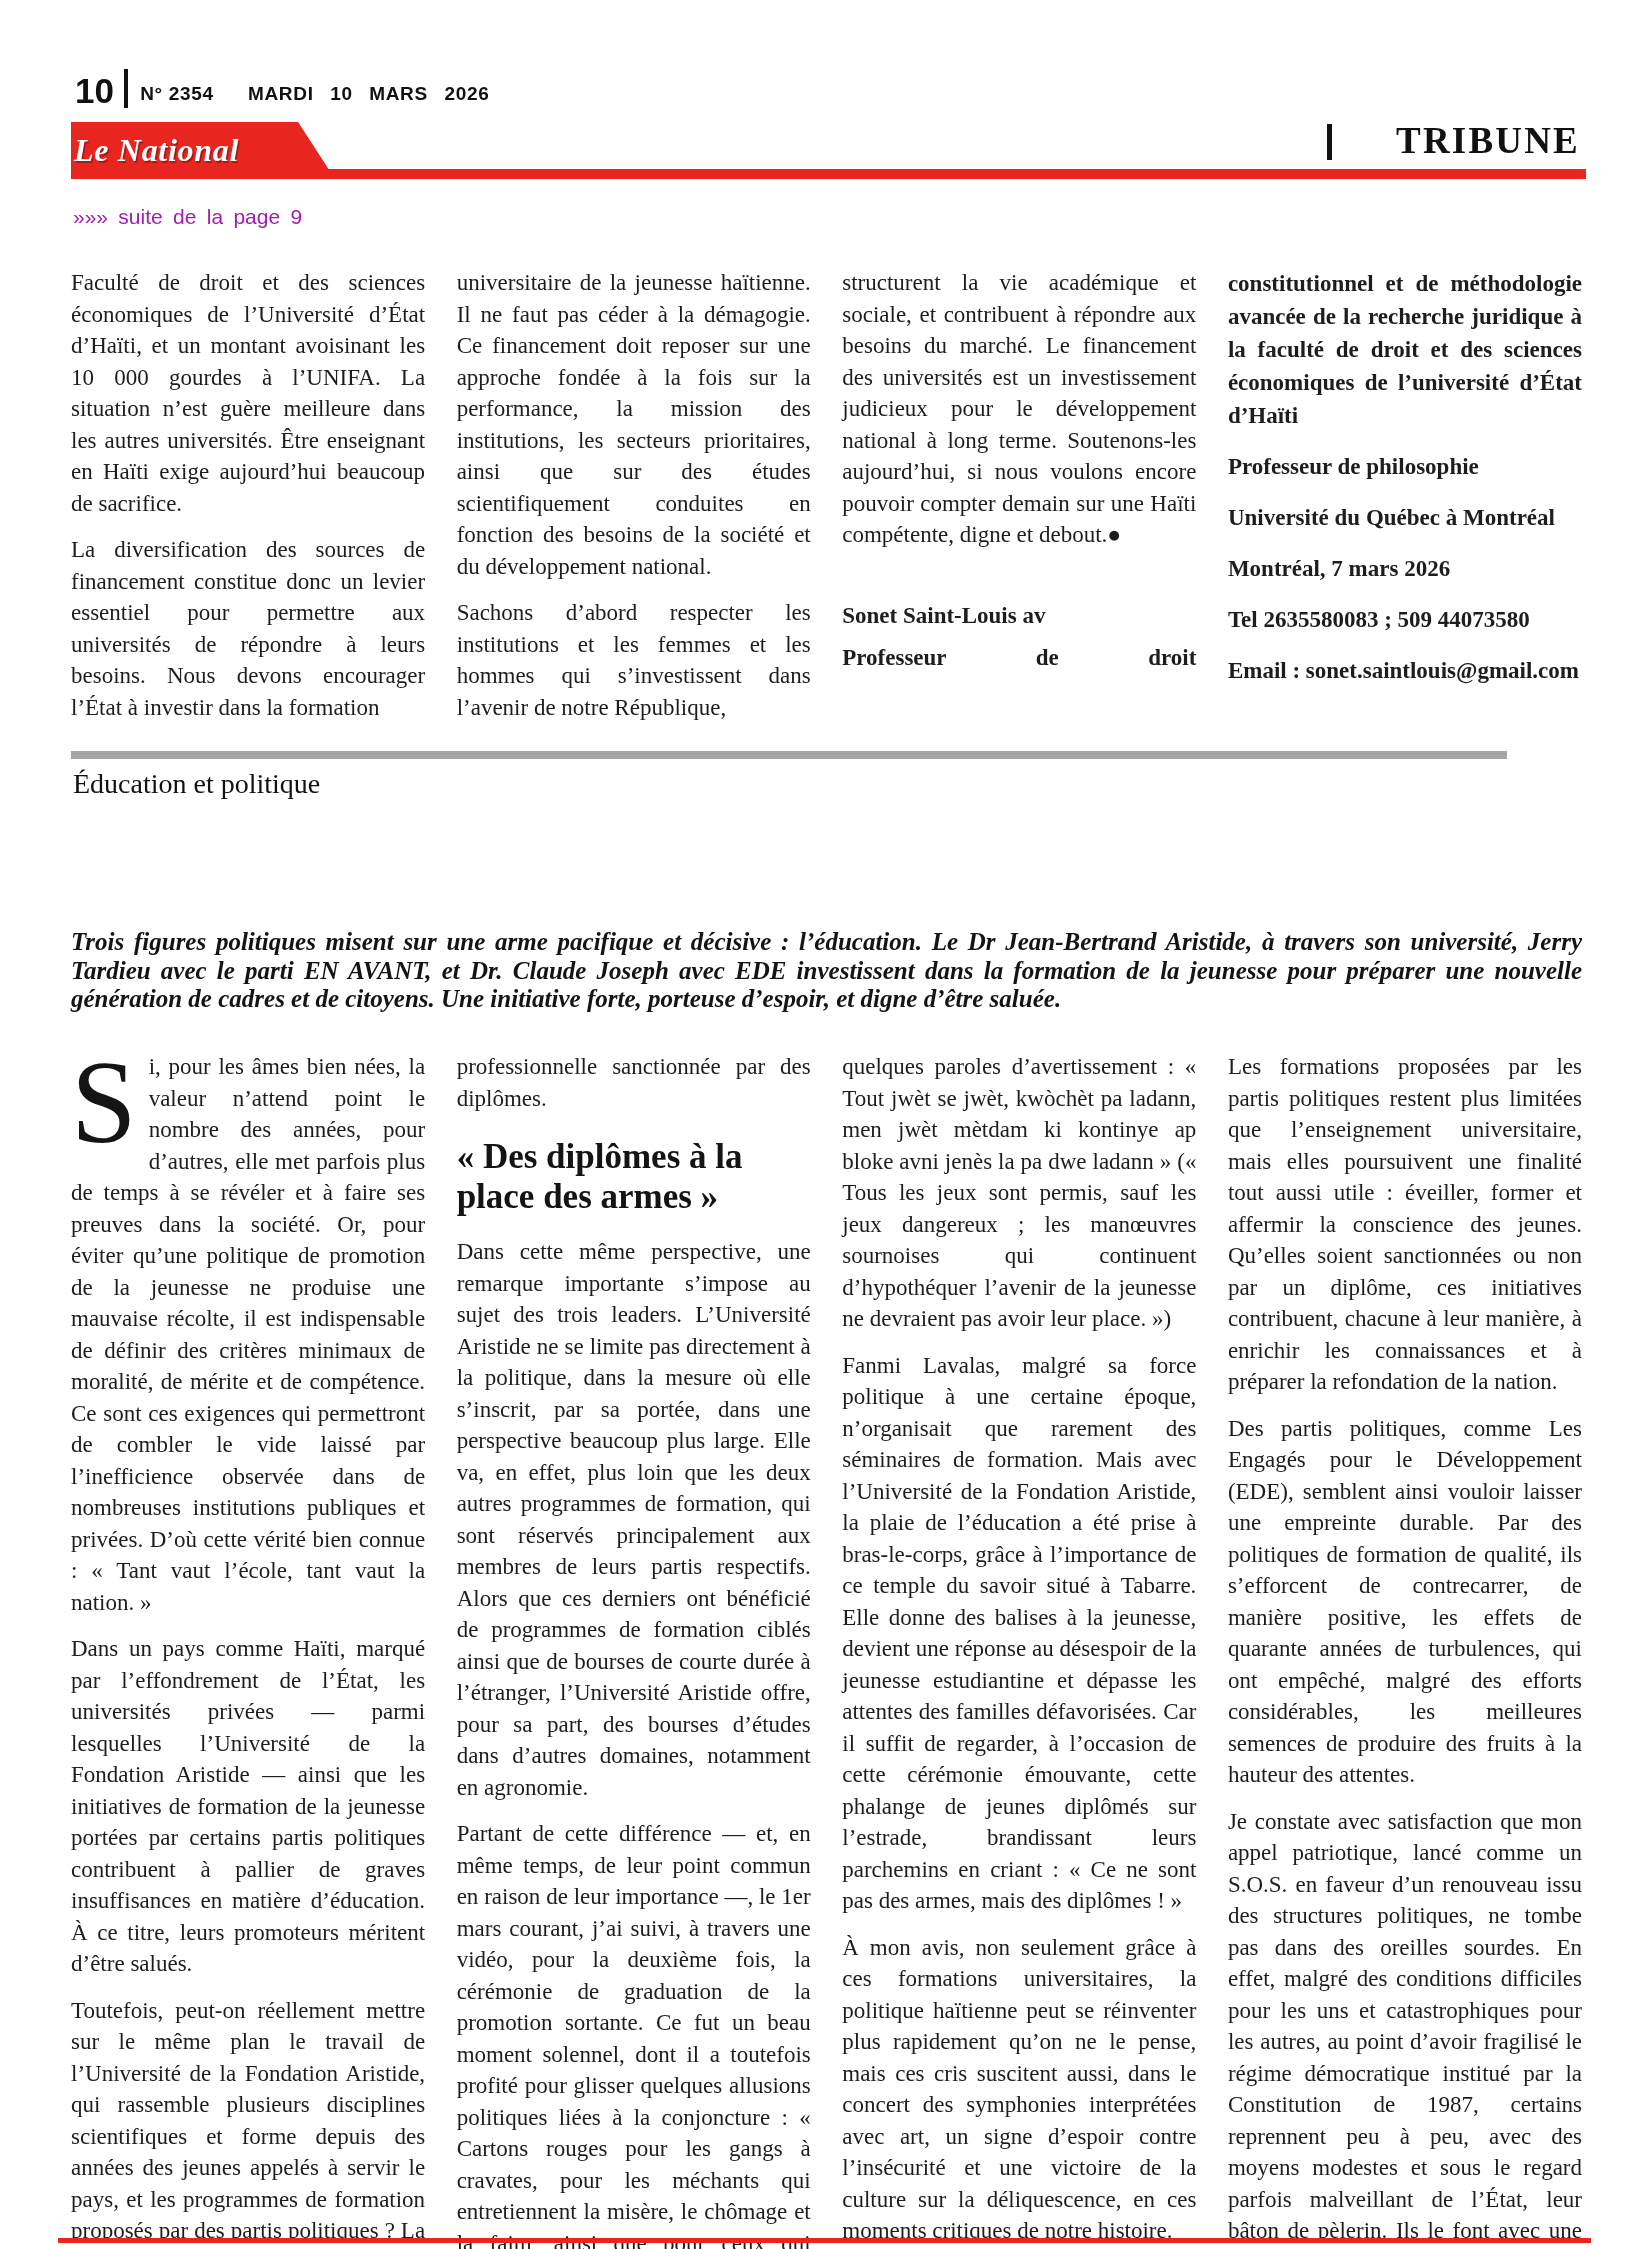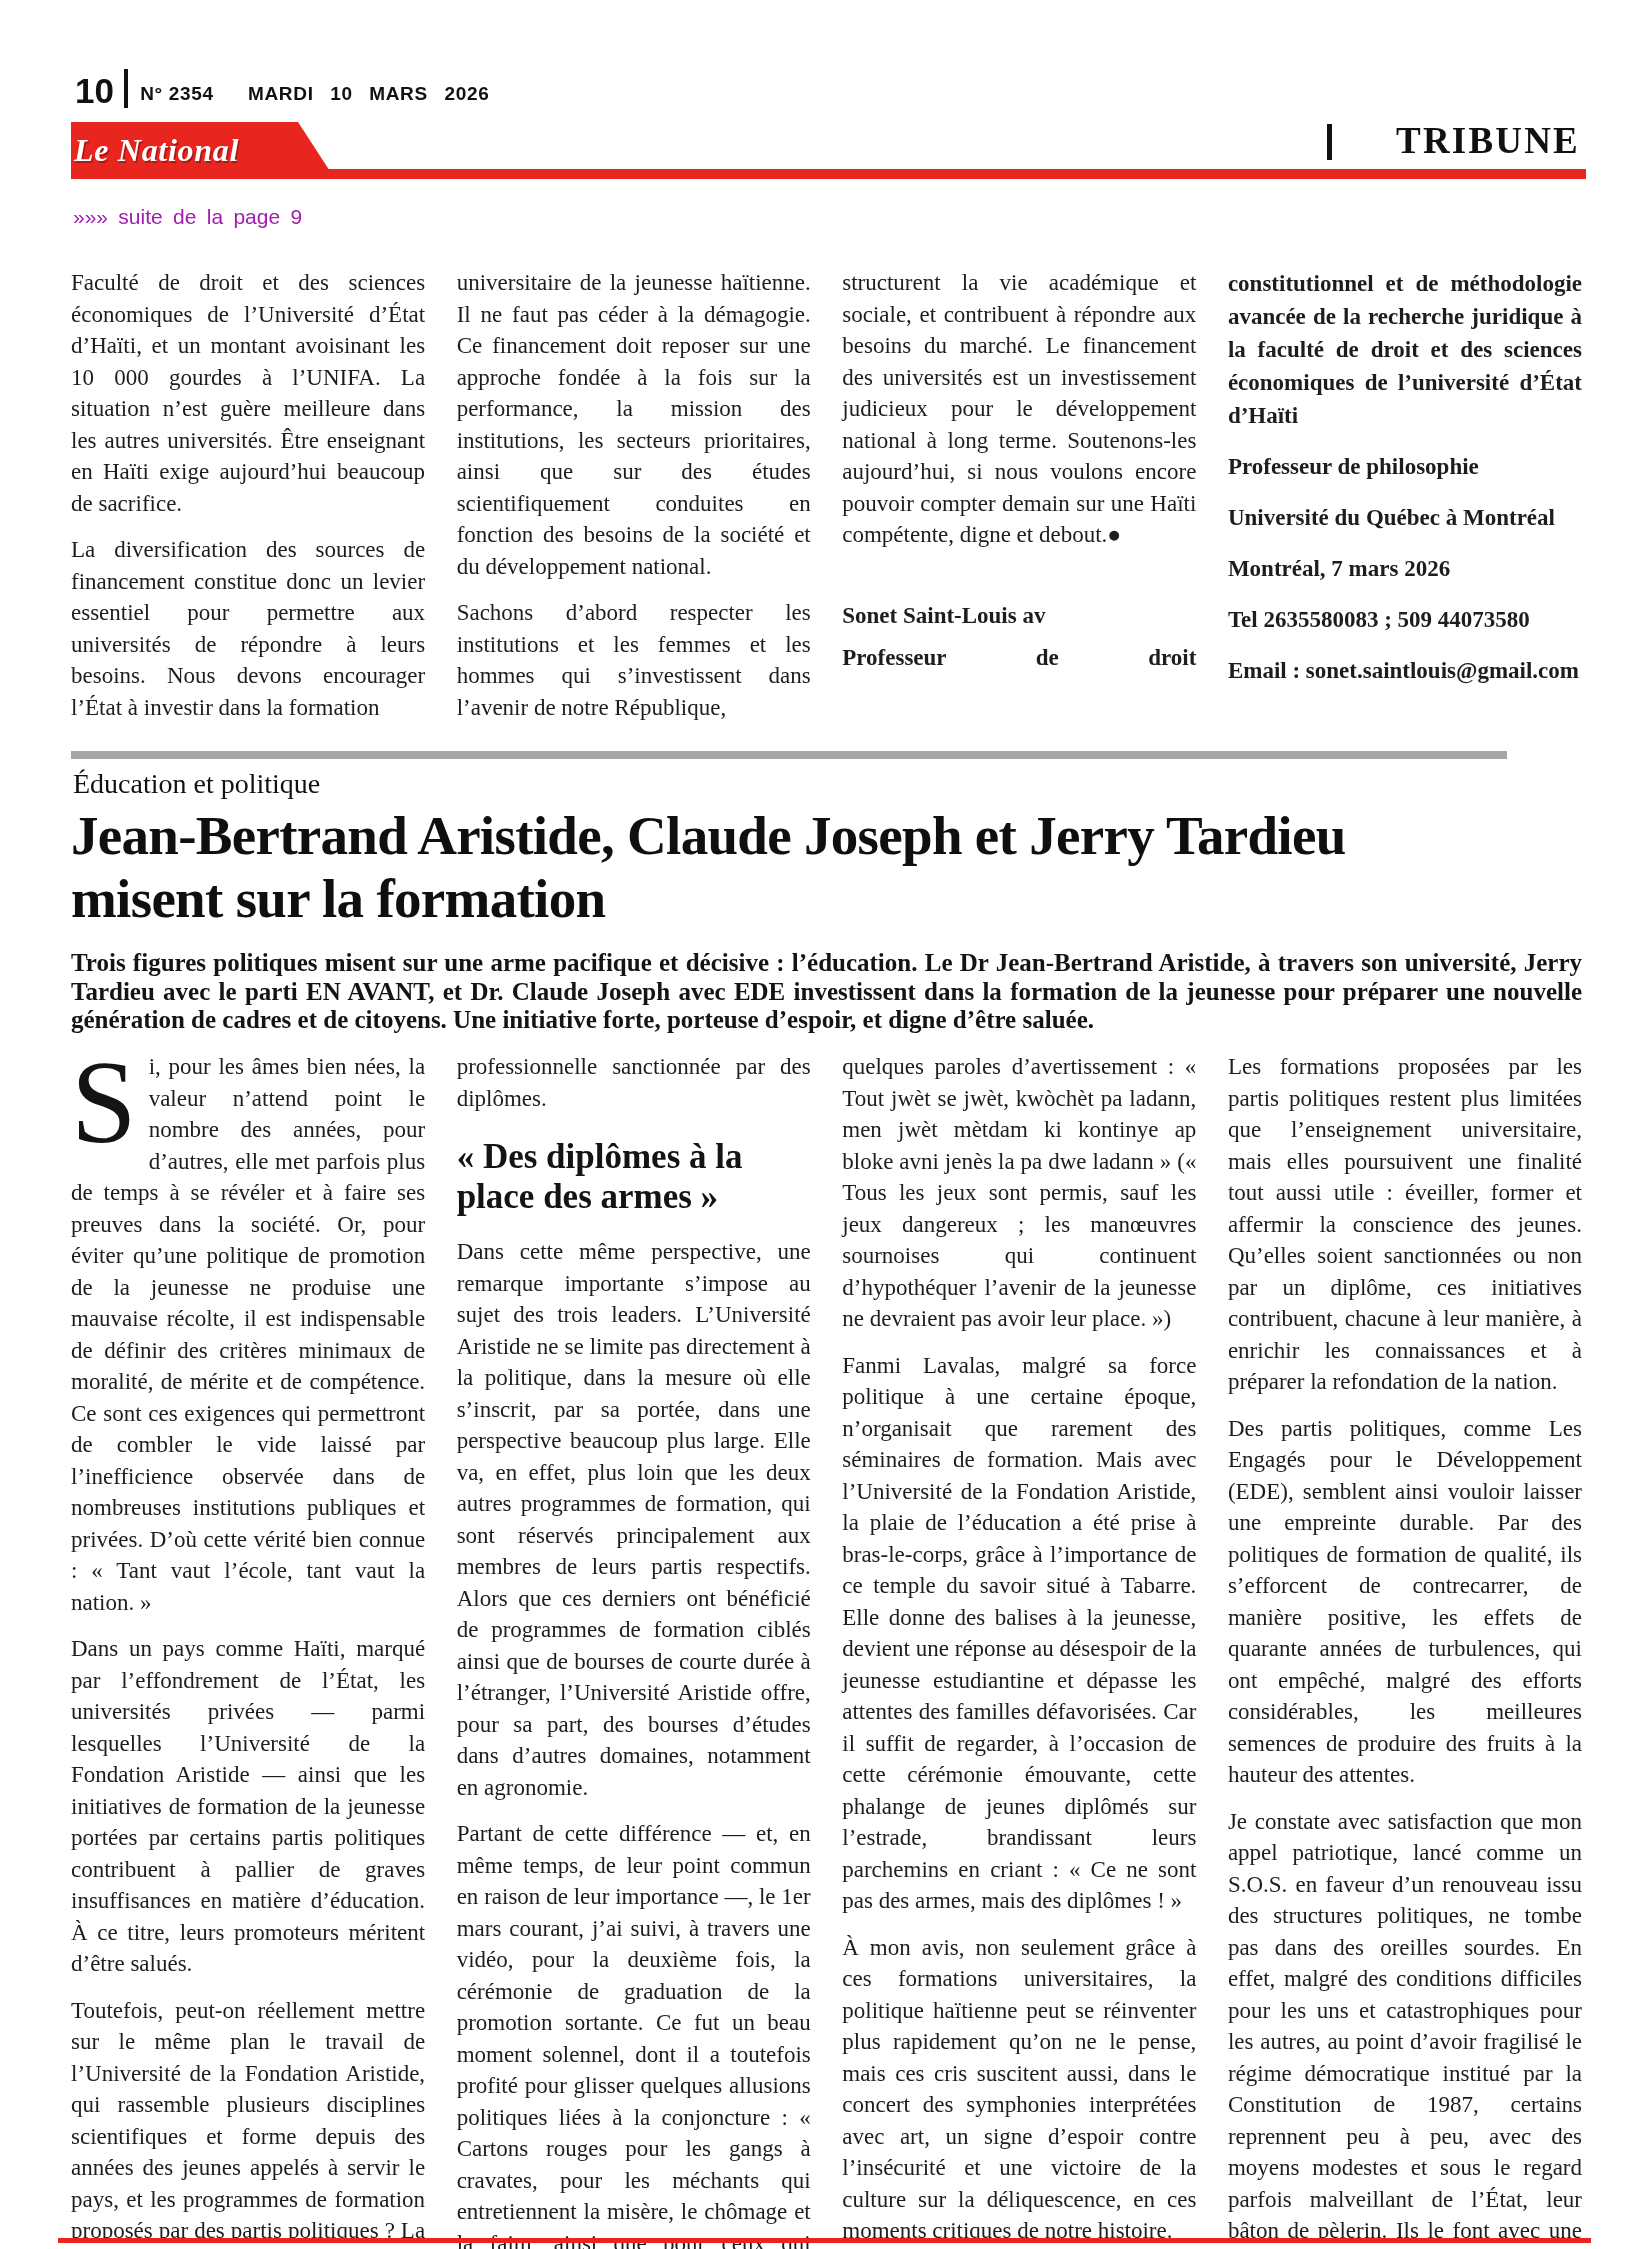--- a/index.html
+++ b/index.html
@@ -37,22 +37,22 @@
   .sig-name{font-weight:700;margin-top:49px !important;margin-bottom:10.5px !important;}
   .spread{text-align-last:justify;}
   .sig-role{font-weight:700;}
 
   
   .divider{position:absolute;top:751px;left:71px;width:1436px;height:7.5px;background:#a5a5a3;}
   .kicker{position:absolute;top:768px;left:73px;font-size:28px;color:#111;}
   .headline{position:absolute;top:804px;left:71px;width:1522px;margin:0;
             font-size:55px;line-height:63px;font-weight:700;color:#0f0f0f;letter-spacing:-0.7px;}
   .headline span{display:block;}
-  .lede{position:absolute;top:949px;left:71px;width:1511px;margin:0;
-        font-size:25px;line-height:28.5px;font-weight:700;text-align:justify;color:#141414;}
+  .lede{position:absolute;top:928px;left:71px;width:1511px;margin:0;
+        font-size:25px;line-height:28.5px;font-weight:700;font-style:italic;text-align:justify;color:#141414;}
 
   
   .article2{position:absolute;top:1048px;left:71px;width:1511px;}
   .dropcap{float:left;font-size:118px;line-height:91px;padding:6px 12px 0 0;color:#141414;}
   .subhead1{font-size:35px;line-height:40px;font-weight:700;margin:22.5px 0 19.5px 0;color:#141414;}
 
   .bottom-rule{position:absolute;top:2238px;left:58px;width:1533px;height:5.2px;background:#e8251f;}
 </style>
 </head>
 <body>
@@ -96,24 +96,20 @@
       <p class="bold-p">Professeur de philosophie</p>
       <p class="bold-p">Université du Québec à Montréal</p>
       <p class="bold-p">Montréal, 7 mars 2026</p>
       <p class="bold-p">Tel 2635580083 ; 509 44073580</p>
       <p class="bold-p">Email : sonet.saintlouis@gmail.com</p>
     </div>
   </section>
 
   <div class="divider"></div>
   <div class="kicker">Éducation et politique</div>
-  <h1 class="headline">
-    <span>Jean-Bertrand Aristide, Claude Joseph et Jerry Tardieu</span>
-    <span>misent sur la formation</span>
-  </h1>
   <p class="lede">Trois figures politiques misent sur une arme pacifique et décisive : l’éducation. Le Dr Jean-Bertrand Aristide, à travers son université, Jerry Tardieu avec le parti EN AVANT, et Dr. Claude Joseph avec EDE investissent dans la formation de la jeunesse pour préparer une nouvelle génération de cadres et de citoyens. Une initiative forte, porteuse d’espoir, et digne d’être saluée.</p>
 
   <section class="article2 cols4">
     <div class="col">
       <p><span class="dropcap">S</span><span>i, pour les âmes bien nées, la valeur n’attend point le nombre des années, pour d’autres, elle met parfois plus de temps à se révéler et à faire ses preuves dans la société. Or, pour éviter qu’une politique de promotion de la jeunesse ne produise une mauvaise récolte, il est indispensable de définir des critères minimaux de moralité, de mérite et de compétence. Ce sont ces exigences qui permettront de combler le vide laissé par l’inefficience observée dans de nombreuses institutions publiques et privées. D’où cette vérité bien connue : « Tant vaut l’école, tant vaut la nation. »</span></p>
       <p>Dans un pays comme Haïti, marqué par l’effondrement de l’État, les universités privées — parmi lesquelles l’Université de la Fondation Aristide — ainsi que les initiatives de formation de la jeunesse portées par certains partis politiques contribuent à pallier de graves insuffisances en matière d’éducation. À ce titre, leurs promoteurs méritent d’être salués.</p>
       <p>Toutefois, peut-on réellement mettre sur le même plan le travail de l’Université de la Fondation Aristide, qui rassemble plusieurs disciplines scientifiques et forme depuis des années des jeunes appelés à servir le pays, et les programmes de formation proposés par des partis politiques ? La réponse est non. Le cursus universitaire va bien au-delà d’une formation conjoncturelle ou ponctuelle : il s’inscrit dans un cadre formel, structuré et pluridisciplinaire, ouvrant à une véritable carrière</p>
     </div>
     <div class="col">
       <p>professionnelle sanctionnée par des diplômes.</p>

